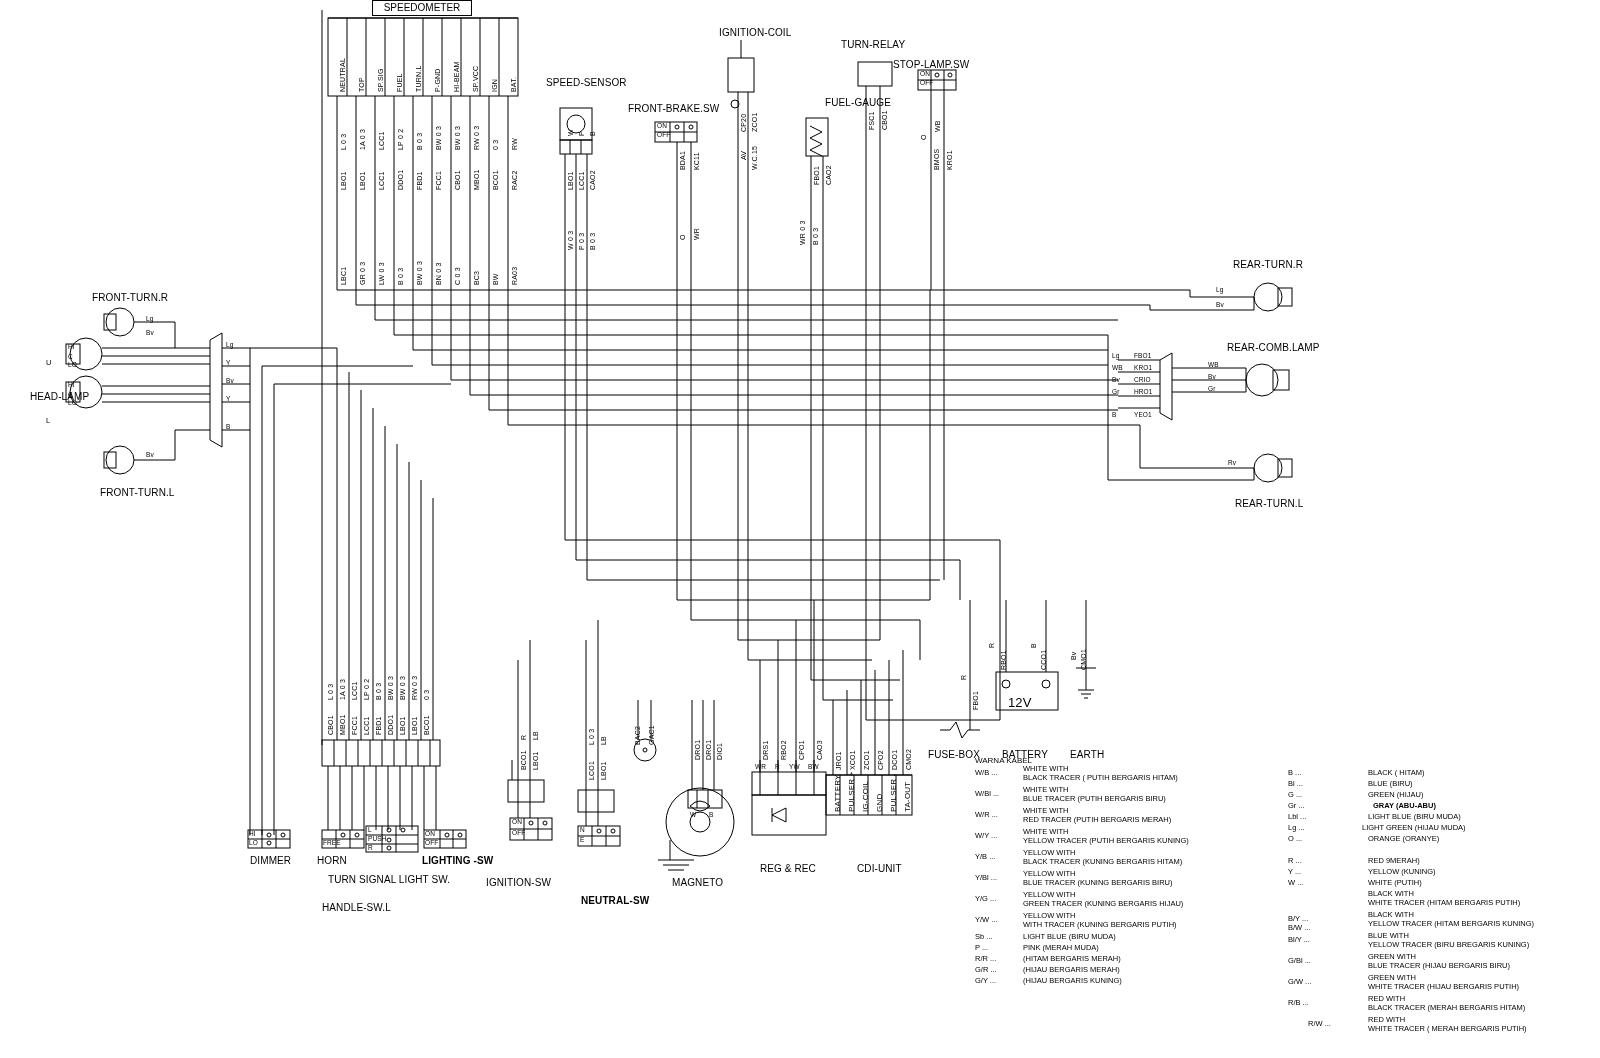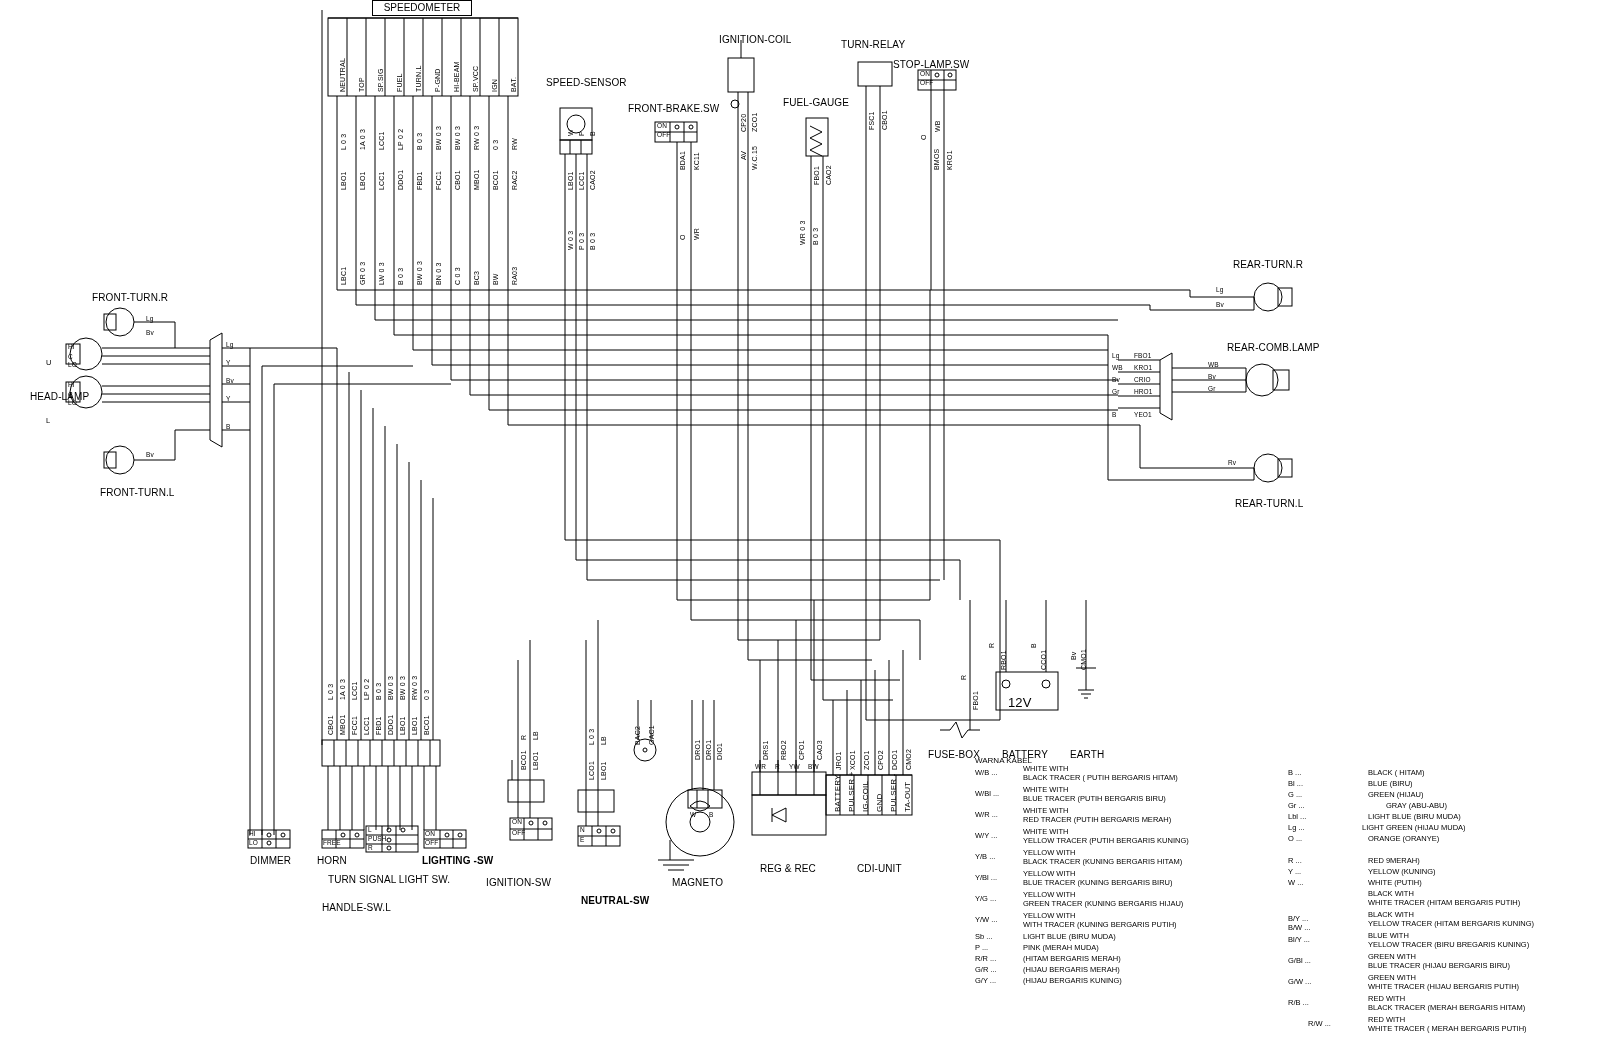--- a/index.html
+++ b/index.html
@@ -442,27 +442,27 @@
   <div class="vert" style="left:589px; top:250px;">B 0 3</div>
 
   <div class="lbl" style="left:628px; top:104px;">FRONT-BRAKE.SW</div>
   <div class="lbl tiny" style="left:657px; top:123px;">ON</div>
   <div class="lbl tiny" style="left:657px; top:132px;">OFF</div>
   <div class="vert" style="left:679px; top:170px;">BDA1</div>
   <div class="vert" style="left:693px; top:170px;">KC11</div>
   <div class="vert" style="left:679px; top:240px;">O</div>
   <div class="vert" style="left:693px; top:240px;">WR</div>
 
-  <div class="lbl" style="left:719px; top:35px;">IGNITION-COIL</div>
+  <div class="lbl" style="left:719px; top:28px;">IGNITION-COIL</div>
   <div class="vert" style="left:740px; top:132px;">CP20</div>
   <div class="vert" style="left:751px; top:132px;">ZCO1</div>
   <div class="vert" style="left:740px; top:160px;">AV</div>
   <div class="vert" style="left:751px; top:170px;">W.C.15</div>
 
-  <div class="lbl" style="left:747px; top:98px;padding-left:36px;">FUEL-GAUGE</div>
+  <div class="lbl" style="left:789px; top:98px;padding-left:36px;">FUEL-GAUGE</div>
   <div class="vert" style="left:813px; top:185px;">FBO1</div>
   <div class="vert" style="left:825px; top:185px;">CAO2</div>
   <div class="vert" style="left:799px; top:245px;">WR 0 3</div>
   <div class="vert" style="left:812px; top:245px;">B 0 3</div>
 
   <div class="lbl" style="left:841px; top:40px;">TURN-RELAY</div>
   <div class="vert" style="left:868px; top:130px;">FSC1</div>
   <div class="vert" style="left:881px; top:130px;">CBO1</div>
 
   <div class="lbl" style="left:893px; top:60px;">STOP-LAMP.SW</div>
@@ -666,21 +666,21 @@
 
   <div style="position:absolute; left:1288px; top:768px;">
     <div style="position:relative; height:240px; width:300px;">
       <div class="legend" style="left:0; top:0;">B ...</div>
       <div class="legend" style="left:80px; top:0;">BLACK ( HITAM)</div>
       <div class="legend" style="left:0; top:11px;">Bl ...</div>
       <div class="legend" style="left:80px; top:11px;">BLUE (BIRU)</div>
       <div class="legend" style="left:0; top:22px;">G ...</div>
       <div class="legend" style="left:80px; top:22px;">GREEN (HIJAU)</div>
       <div class="legend" style="left:0; top:33px;">Gr ...</div>
-      <div class="legend" style="left:98px; top:33px;">GRAY (ABU-ABU)</div>
+      <div class="legend" style="left:85px; top:33px;font-weight:bold;">GRAY (ABU-ABU)</div>
       <div class="legend" style="left:0; top:44px;">Lbl ...</div>
       <div class="legend" style="left:80px; top:44px;">LIGHT BLUE (BIRU MUDA)</div>
       <div class="legend" style="left:0; top:55px;">Lg ...</div>
       <div class="legend" style="left:74px; top:55px;">LIGHT GREEN (HIJAU MUDA)</div>
       <div class="legend" style="left:0; top:66px;">O ...</div>
       <div class="legend" style="left:80px; top:66px;">ORANGE (ORANYE)</div>
       <div class="legend" style="left:0; top:88px;">R ...</div>
       <div class="legend" style="left:80px; top:88px;">RED 9MERAH)</div>
       <div class="legend" style="left:0; top:99px;">Y ...</div>
       <div class="legend" style="left:80px; top:99px;">YELLOW (KUNING)</div>

